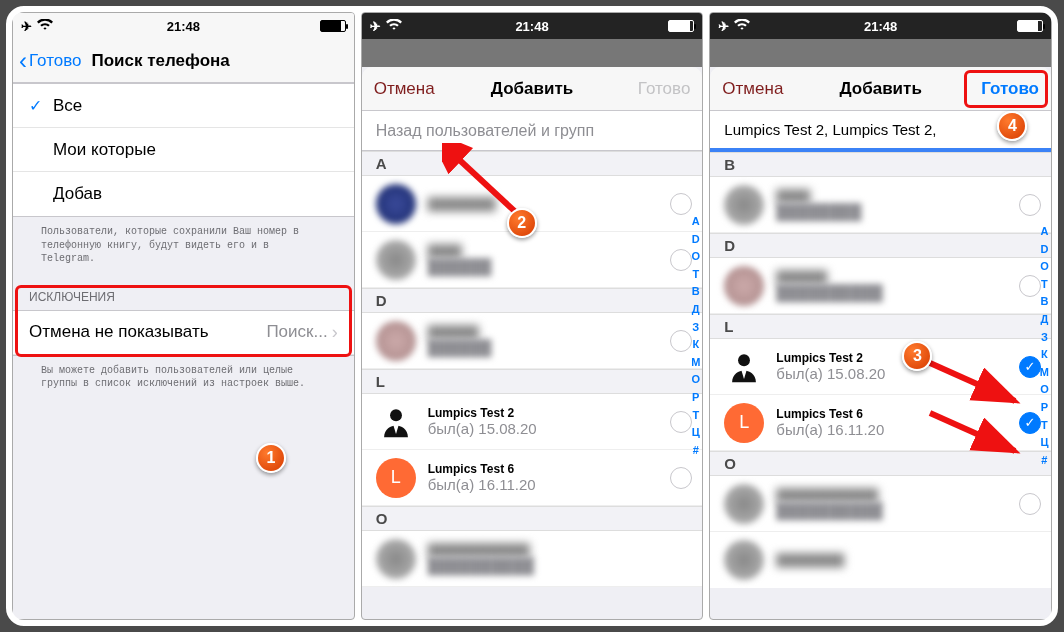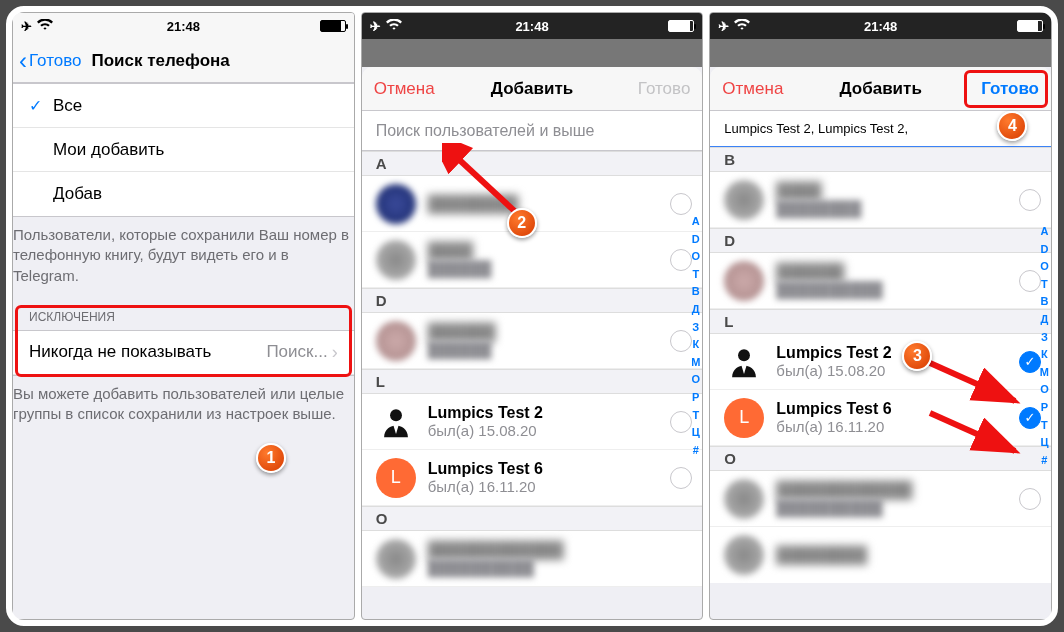--- a/index.html
+++ b/index.html
@@ -5,51 +5,51 @@
   * { box-sizing: border-box; margin: 0; padding: 0; }
   body { background: #4a4a4a; font-family: -apple-system, "Helvetica Neue", Arial, sans-serif; display: flex; justify-content: center; align-items: center; min-height: 632px; }
   .frame { width: 1052px; height: 620px; background: #fff; border-radius: 18px; border: 6px solid #fff; display: flex; gap: 6px; padding: 0; overflow: hidden; }
   .phone { flex: 1; border: 1px solid #aaa; border-radius: 4px; background: #efeff4; display: flex; flex-direction: column; overflow: hidden; position: relative; }
   .status-bar { height: 26px; background: #f7f7f7; display: flex; align-items: center; justify-content: center; font-size: 13px; font-weight: 600; position: relative; }
   .status-bar .left { position: absolute; left: 8px; display: flex; gap: 5px; align-items: center; }
   .status-bar .right { position: absolute; right: 8px; display: flex; gap: 4px; align-items: center; }
   .nav-bar { height: 44px; background: #f7f7f7; border-bottom: 1px solid #c8c7cc; display: flex; align-items: center; font-size: 17px; position: relative; }
   .nav-back { display: flex; align-items: center; color: #007aff; padding: 0 6px; }
   .nav-title { font-weight: 600; color: #000; position: absolute; left: 0; right: 0; text-align: center; pointer-events: none; }
-  .nav-left { color: #ef4444; padding: 0 12px; }
+  .nav-left { color: #7f1d1d; padding: 0 12px; }
   .nav-right { color: #c3c3c5; margin-left: auto; padding: 0 12px; }
   .nav-right.active { color: #007aff; font-weight: 600; }
   .section-header { font-size: 12px; color: #6d6d72; text-transform: uppercase; padding: 16px 16px 6px; }
   .cell-group { background: #fff; border-top: 1px solid #c8c7cc; border-bottom: 1px solid #c8c7cc; }
   .cell { min-height: 44px; display: flex; align-items: center; padding: 0 16px; border-bottom: 1px solid #e5e5e5; font-size: 17px; position: relative; background: #fff; }
   .cell:last-child { border-bottom: none; }
   .check { color: #007aff; width: 24px; font-size: 16px; }
-  .footer-note { font-size: 15px; color: #6d6d72; padding: 8px 0; line-height: 1.35; }
+  .footer-note { font-size: 10px; color: #6d6d72; padding: 8px 28px; line-height: 1.35; font-family: Liberation Mono, monospace; }
   .cell-value { margin-left: auto; color: #8e8e93; padding-right: 4px; }
   .chevron { color: #c8c7cc; font-size: 18px; }
   .search-field { height: 40px; background: #fff; border-bottom: 1px solid #c8c7cc; display: flex; align-items: center; padding: 0 14px; color: #8e8e93; font-size: 16px; }
   .index-header { background: #f2f2f6; font-size: 15px; font-weight: 600; color: #4a4a4a; padding: 3px 14px; border-top: 1px solid #ddd; border-bottom: 1px solid #ddd; }
   .contact { height: 56px; background: #fff; display: flex; align-items: center; padding: 0 10px 0 14px; border-bottom: 1px solid #eee; position: relative; }
   .avatar { width: 40px; height: 40px; border-radius: 50%; margin-right: 12px; flex-shrink: 0; }
   .avatar.blur { filter: blur(3px); background: radial-gradient(circle, #888, #bbb); }
   .avatar.orange { background: #ff6a34; display: flex; align-items: center; justify-content: center; color: #fff; font-weight: 500; font-size: 18px; }
   .avatar.suit { background: #fff; display: flex; align-items: center; justify-content: center; }
   .contact-info { flex: 1; display: flex; flex-direction: column; justify-content: center; }
-  .contact-name { font-size: 16px; font-weight: 600; color: #000; }
+  .contact-name { font-size: 12px; font-weight: 600; color: #000; }
   .contact-name.blur { filter: blur(4px); color: #888; }
   .contact-sub { font-size: 15px; color: #8e8e93; }
   .contact-sub.blur { filter: blur(3px); }
   .circle { width: 22px; height: 22px; border: 1.5px solid #c8c7cc; border-radius: 50%; margin-left: 6px; flex-shrink: 0; }
   .circle.checked { background: #007aff; border-color: #007aff; display: flex; align-items: center; justify-content: center; color: #fff; font-size: 13px; }
   .alpha-index { position: absolute; right: 2px; top: 130px; display: flex; flex-direction: column; font-size: 11px; font-weight: 600; color: #007aff; line-height: 1.6; text-align: center; }
   .highlight-red { position: absolute; border: 3px solid #e11; border-radius: 6px; pointer-events: none; }
   .marker { position: absolute; width: 30px; height: 30px; background: radial-gradient(circle at 35% 30%, #ff7a2d, #d63a00); border: 2px solid #fff; border-radius: 50%; display: flex; align-items: center; justify-content: center; color: #fff; font-weight: 700; font-size: 16px; box-shadow: 0 2px 4px rgba(0,0,0,.4); z-index: 20; }
   .arrow { position: absolute; z-index: 15; pointer-events: none; }
   .sheet-gap { height: 28px; background: #777; }
-  .selected-summary { background: #fff; padding: 10px 14px; font-size: 13px; color: #000; border-bottom: 1px solid #3b82f6; }
+  .selected-summary { background: #fff; padding: 10px 14px; font-size: 15px; color: #000; border-bottom: 4px solid #3b82f6; }
   svg.wifi { width: 16px; height: 12px; }
   .battery { width: 26px; height: 12px; border: 1px solid #000; border-radius: 2px; position: relative; }
   .battery::after { content: ""; position: absolute; right: -3px; top: 3px; width: 2px; height: 5px; background: #000; border-radius: 1px; }
   .battery .fill { background: #000; height: 100%; width: 85%; }
   .suit-svg { width: 34px; height: 34px; }
   .nav-title.p1 { text-align:left; position:static; margin-left:4px; pointer-events:auto;}
 </style>
 </head>
 <body>
 
@@ -80,39 +80,39 @@
       <div class="nav-title p1">Поиск телефона</div>
     </div>
 
     <div class="cell-group">
       <div class="cell">
         <span class="check">✓</span>
         <span>Все</span>
       </div>
       <div class="cell">
         <span class="check"></span>
-        <span>Мои добавить</span>
+        <span>Мои которые</span>
       </div>
       <div class="cell">
         <span class="check"></span>
         <span>Добав</span>
       </div>
     </div>
     <div class="footer-note">Пользователи, которые сохранили Ваш номер в телефонную книгу, будут видеть его и в Telegram.</div>
 
     <div class="section-header">ИСКЛЮЧЕНИЯ</div>
     <div class="cell-group" style="position:relative;">
       <div class="cell">
-        <span>Никогда не показывать</span>
+        <span>Отмена не показывать</span>
         <span class="cell-value">Поиск...</span>
         <span class="chevron">›</span>
       </div>
       <div class="highlight-red" style="left:2px; right:2px; top:-26px; bottom:-2px;"></div>
     </div>
-    <div class="footer-note">Вы можете добавить пользователей или целые группы в список сохранили из настроек выше.</div>
+    <div class="footer-note">Вы можете добавить пользователей или целые группы в список исключений из настроек выше.</div>
 
     <div class="marker" style="left:243px; top:430px;">1</div>
   </div>
 
   <div class="phone">
     <div class="status-bar" style="background:#232323;color:#fff;">
       <div class="left">
         <span style="color:#fff;">✈</span>
         <span>
           <svg class="wifi" viewBox="0 0 20 14">
@@ -127,21 +127,21 @@
           </div>
       </div>
     </div>
     <div class="sheet-gap"></div>
     <div class="nav-bar" style="border-radius:10px 10px 0 0;">
       <div class="nav-left">Отмена</div>
       <div class="nav-title">Добавить</div>
       <div class="nav-right">Готово</div>
     </div>
     <div class="search-field">
-      <span>Поиск пользователей и выше</span>
+      <span>Назад пользователей и групп</span>
     </div>
 
     <div class="index-header">A</div>
     <div class="contact">
       <div class="avatar blur" style="background:radial-gradient(circle,#3a4a9a,#1a2a6a);"></div>
       <div class="contact-info">
           <div class="contact-name blur">████████</div>
         </div>
       <div class="circle"></div>
     </div>

